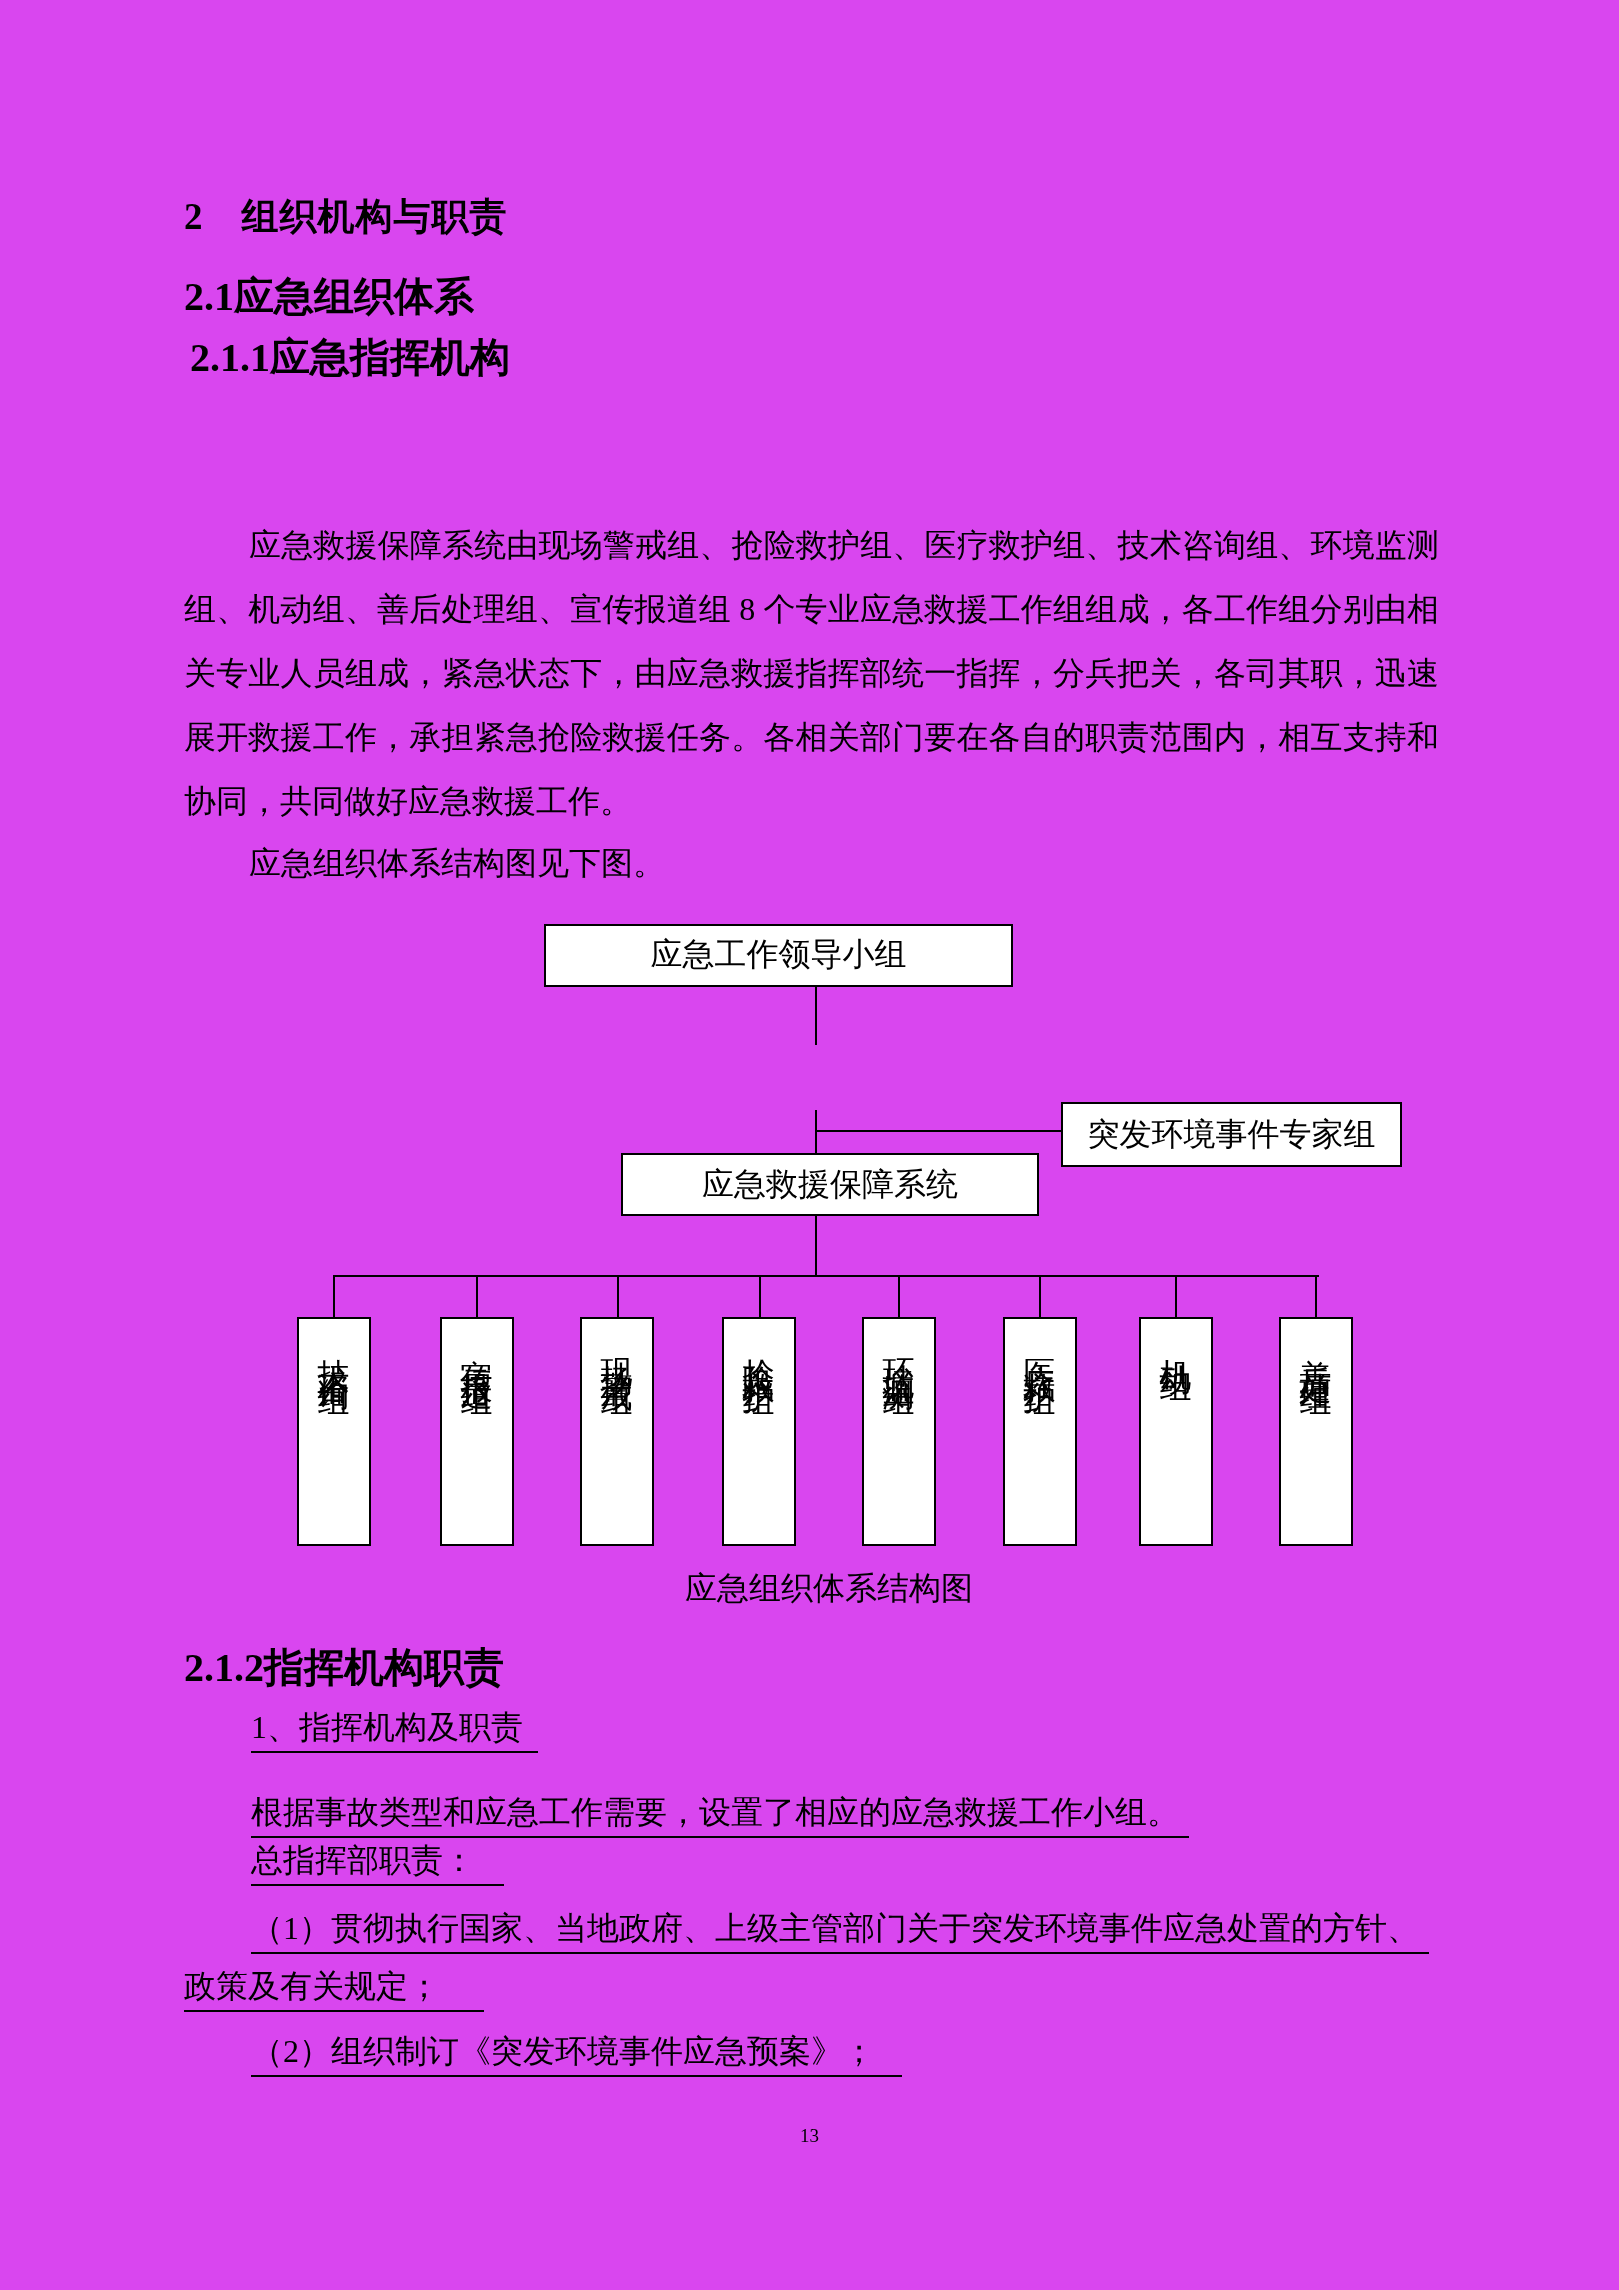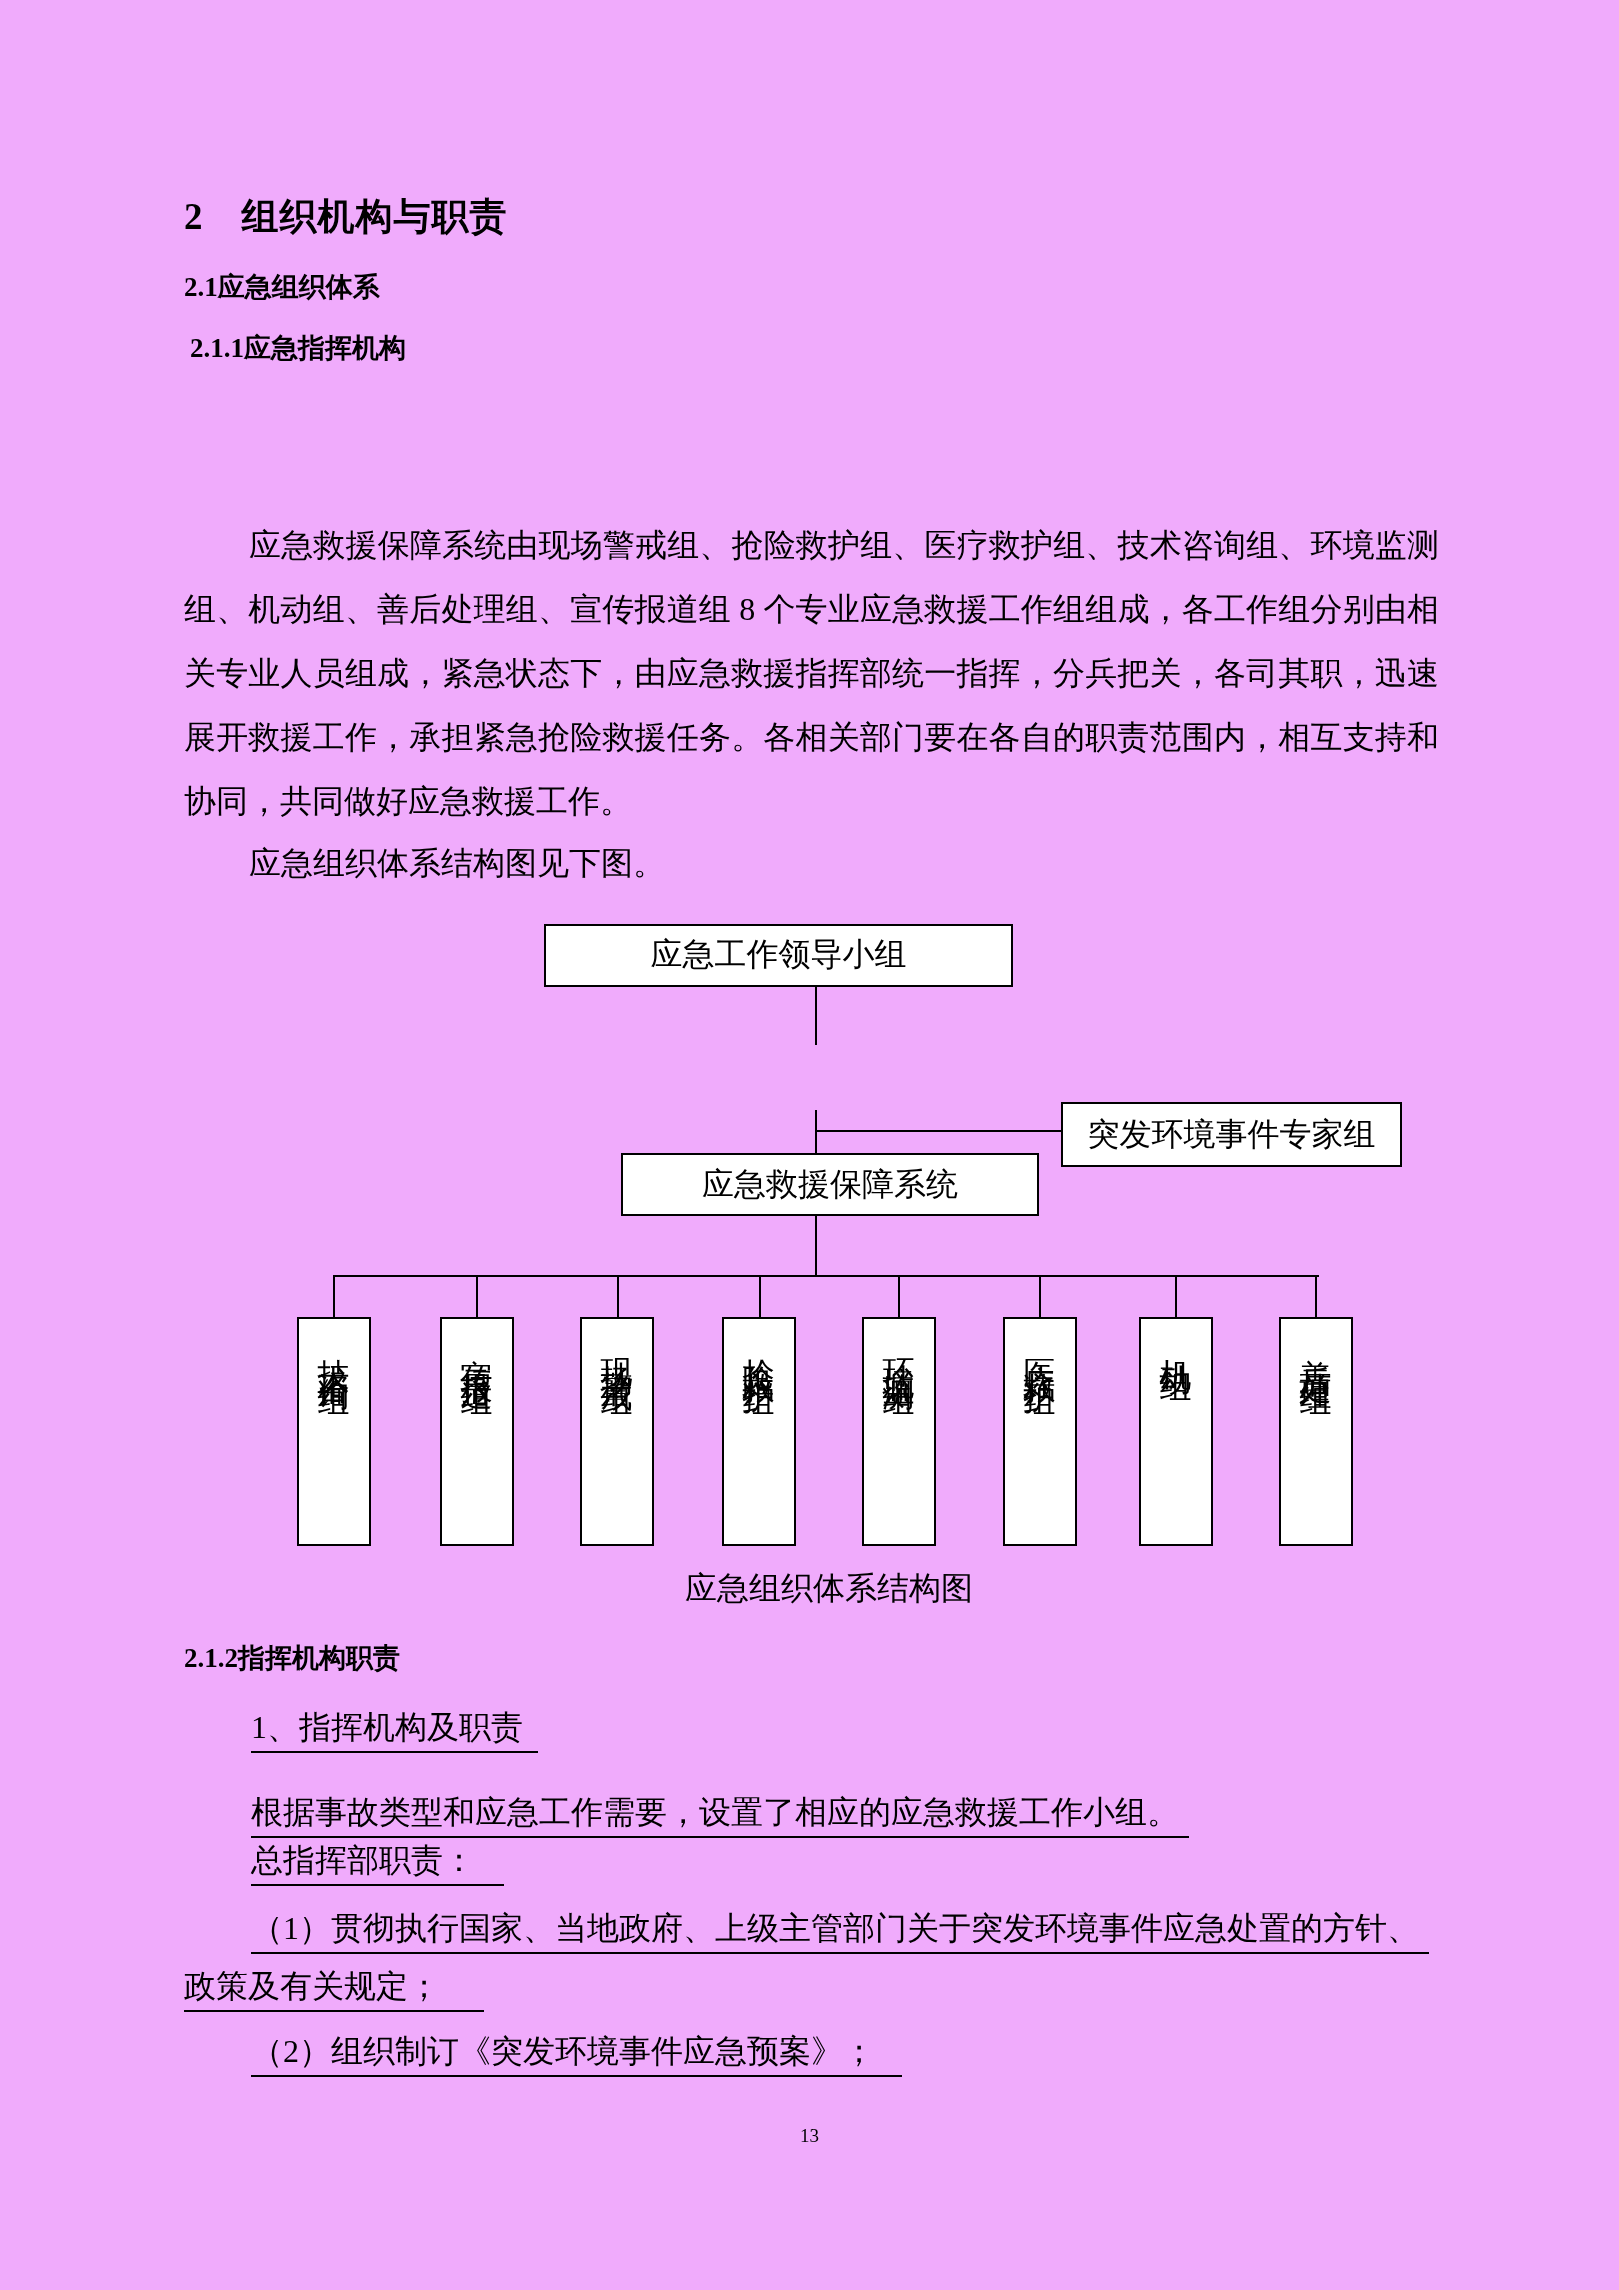--- a/index.html
+++ b/index.html
@@ -1,26 +1,26 @@
 <!DOCTYPE html>
 <html><head>
 <meta charset="utf-8">
 <style>
   html,body{margin:0;padding:0;background:#ffffff;}
   .page{
     position:relative;
     width:1619px;height:2291px;
-    background:#f0abfc;
+    background:#d946ef;
     color:#000;
     font-family:"Liberation Serif","DejaVu Serif",serif;
     overflow:hidden;
   }
   .abs{position:absolute;}
   .h1{font-size:37px;font-weight:bold;letter-spacing:1px;white-space:nowrap;}
-  .h2{font-size:27px;font-weight:bold;white-space:nowrap;font-family:Liberation Serif, serif;}
+  .h2{font-size:40px;font-weight:bold;white-space:nowrap;font-family:Liberation Serif, serif;}
   .body-par{
     font-size:32px;line-height:64px;
     text-align:justify;text-justify:inter-ideograph;
     width:1255px;
   }
   .indent{text-indent:65px;}
   .oneline{font-size:32px;white-space:nowrap;line-height:37px;}
   .ul{display:inline-block;border-bottom:2.9px solid #000;padding-bottom:4.9px;}
   
   .diagram{position:absolute;left:0;top:912px;width:1619px;height:686px;padding-left:45px;}

